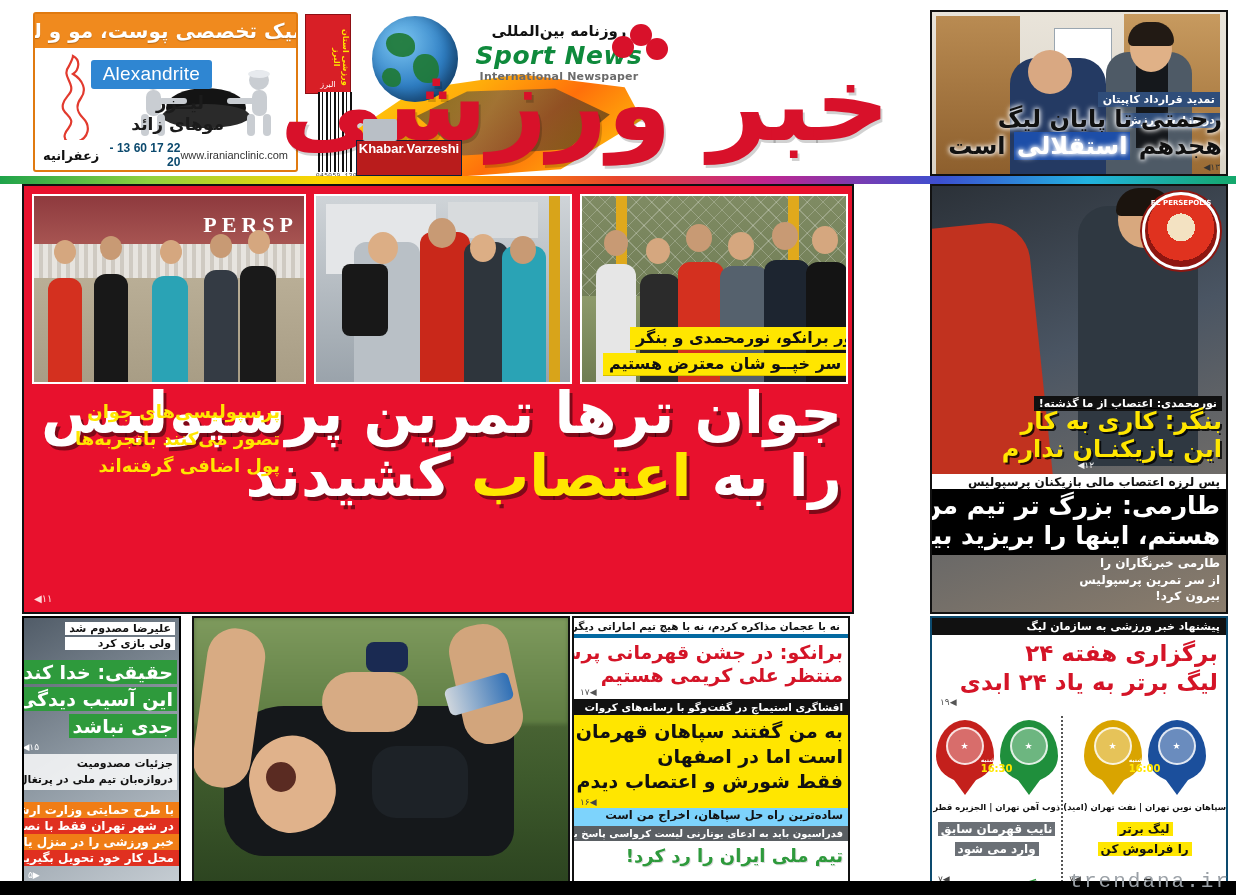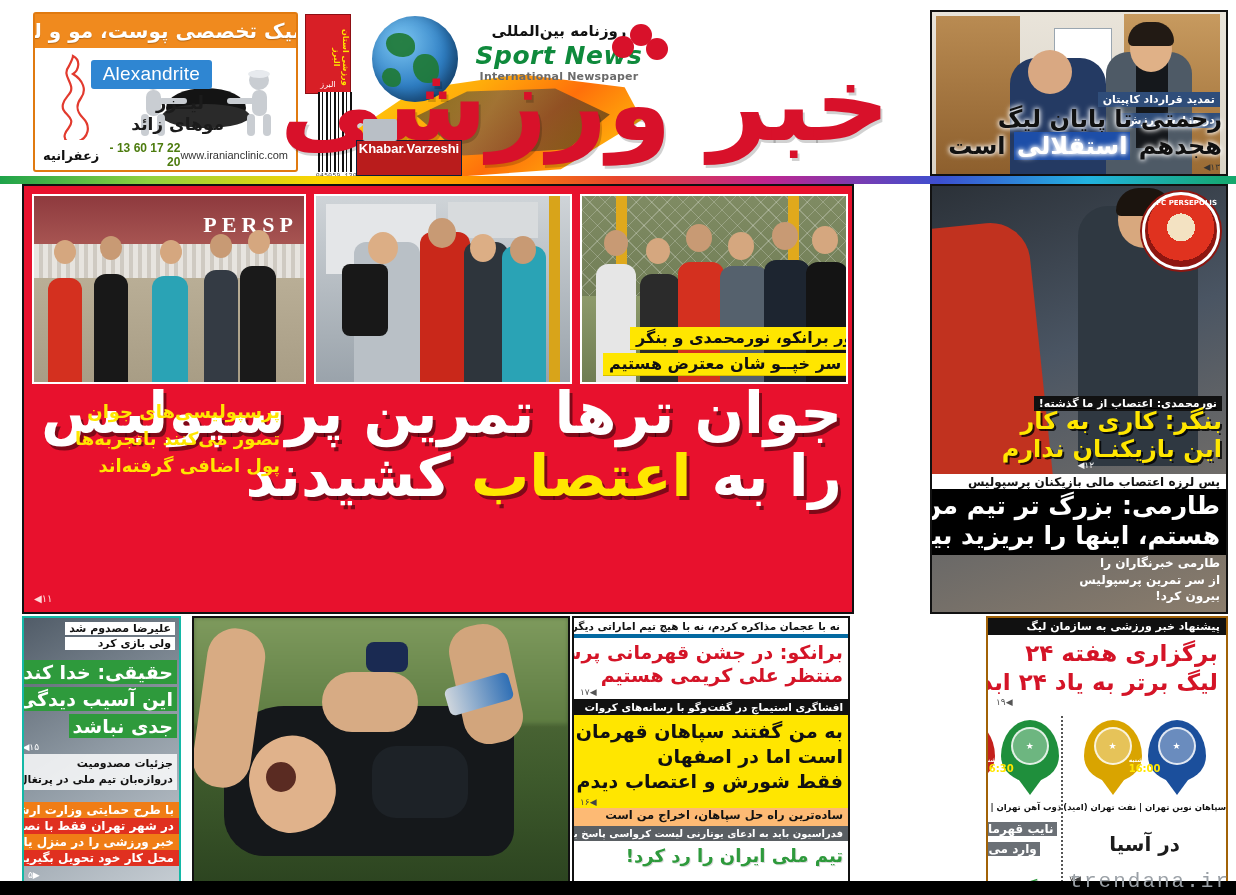--- a/index.html
+++ b/index.html
@@ -54,21 +54,21 @@
   .mast-ad .torso svg { width:100%; height:100%; }
   .mast-ad .movers {
     position:absolute; left:96px; top:16px; width:150px; height:78px;
   }
   .mast-ad .ad-foot {
     position:absolute; left:0; bottom:0; width:100%; height:30px;
     background:#ffffff; display:flex; align-items:center; justify-content:space-between;
     padding:0 8px;
   }
   .mast-ad .ad-web { font-size:11px; color:#333; font-family:"Liberation Sans",sans-serif; }
-  .mast-ad .ad-phone { font-size:12px; color:#4d7c0f; font-family:"Liberation Sans",sans-serif; font-weight:bold;}
+  .mast-ad .ad-phone { font-size:12px; color:#0c4a6e; font-family:"Liberation Sans",sans-serif; font-weight:bold;}
   .mast-ad .ad-area { font-size:13px; color:#111; font-weight:bold; direction:rtl;}
 
   .mast-flag {
     position:absolute; left:305px; top:14px; width:46px; height:80px;
     background:#d81f26; border:1px solid #8d0f14;
   }
   .mast-flag .fl-txt{
     position:absolute; inset:0; color:#ffe600; font-size:8px; font-weight:bold;
     writing-mode:vertical-rl; text-align:center; padding-top:6px; direction:rtl;
   }
@@ -247,21 +247,21 @@
   .rc-photo{ position:absolute; inset:0; background:linear-gradient(160deg,#2b3138 0%, #4a5563 40%, #8b7d6c 100%);}
   .rc-red{ position:absolute; left:-40px; top:40px; width:150px; height:300px; background:#c1321f; border-radius:40px; transform:rotate(-6deg);}
   .rc-person{ position:absolute; right:28px; top:20px; width:120px; height:260px; background:#2f3841; border-radius:30px 30px 0 0;}
   .rc-head{ position:absolute; right:56px; top:6px; width:52px; height:56px; border-radius:50%; background:#d8a87e;}
   .rc-hair{ position:absolute; right:54px; top:2px; width:56px; height:28px; border-radius:26px 26px 6px 6px; background:#1b140e;}
   .rc-logo{
     position:absolute; right:6px; top:6px; width:78px; height:78px; border-radius:50%;
     background: radial-gradient(circle at 50% 45%, #f3e2c2 0 26%, #e0321f 26% 62%, #8e1610 62% 100%);
     border:3px solid #fff; box-shadow:0 0 0 2px #8e1610;
   }
-  .rc-logo .rl-t{ position:absolute; left:0; top:4px; width:100%; text-align:right; color:#fff; font-size:7px; font-weight:bold; direction:ltr;}
+  .rc-logo .rl-t{ position:absolute; left:0; top:4px; width:100%; text-align:center; color:#fff; font-size:7px; font-weight:bold; direction:ltr;}
 
   .rc-k1{
     position:absolute; right:4px; top:206px; direction:rtl; text-align:right;text-decoration:underline;
   }
   .rc-k1 span{ background:#111; color:#fff; font-size:11px; padding:1px 5px; font-weight:bold; white-space:nowrap;}
   .rc-h1{
     position:absolute; right:4px; top:222px; direction:rtl; text-align:right;
     color:#ffe600; font-size:24px; font-weight:bold; line-height:1.16; white-space:nowrap;
     text-shadow: 2px 2px 0 rgba(0,0,0,.8);
   }
@@ -278,21 +278,21 @@
     padding:2px 6px 4px; white-space:nowrap;
   }
   .rc-note{
     position:absolute; right:6px; bottom:8px; width:180px; direction:rtl; text-align:right;
     color:#fff; font-size:12px; font-weight:bold; line-height:1.35;
   }
 
   
   .bl{
     position:absolute; left:22px; top:616px; width:159px; height:270px;
-    background:#3a4550; border:2px solid #14b8a6; overflow:hidden;
+    background:#3a4550; border:2px solid #000000; overflow:hidden;
   }
   .bl-photo{ position:absolute; inset:0; background:linear-gradient(150deg,#515c68 0%, #8f9aa4 50%, #c6cdd3 100%);}
   .bl-k{
     position:absolute; right:4px; top:4px; direction:rtl; text-align:right;
   }
   .bl-k span{ display:block; background:#ffffff; color:#111; font-size:11px; font-weight:bold; padding:0 4px; margin-bottom:2px; white-space:nowrap;}
   .bl-h{
     position:absolute; right:2px; top:42px; direction:rtl; text-align:right;
   }
   .bl-h div{ background:#2e9a3c; color:#ffffff; font-size:19px; font-weight:bold; padding:1px 4px; margin-bottom:3px; white-space:nowrap; display:inline-block;}
@@ -332,28 +332,28 @@
     position:absolute; left:572px; top:616px; width:278px; height:270px;
     background:#ffffff; border:2px solid #111; overflow:hidden;
   }
   .bt-k1{ background:#ffffff; color:#111; font-size:10.5px; font-weight:bold; direction:rtl; text-align:right; padding:2px 8px; white-space:nowrap; border-bottom:4px solid #0369a1;}
   .bt-h1{ direction:rtl; text-align:right; color:#d41427; font-size:19px; font-weight:bold; line-height:1.22; padding:3px 5px 0; white-space:nowrap;}
   .bt-pg1{ font-size:9px; color:#555; padding:0 0 2px 6px; direction:ltr; text-align:left;}
   .bt-k2{ background:#111; color:#fff; font-size:10.5px; font-weight:bold; direction:rtl; text-align:right; padding:2px 5px; white-space:nowrap;}
   .bt-h2{ background:#ffe600; color:#111; direction:rtl; text-align:right; font-size:19px; font-weight:bold; line-height:1.3; padding:4px 5px; }
   .bt-h2 div{ white-space:nowrap; }
   .bt-pg2{ background:#ffe600; font-size:9px; color:#444; padding:0 0 1px 6px; direction:ltr; text-align:left;}
-  .bt-sub2{ background:#fdba74; color:#111; font-size:11.5px; font-weight:bold; direction:rtl; text-align:right; padding:0 5px 4px; white-space:nowrap;}
+  .bt-sub2{ background:#7dd3fc; color:#111; font-size:11.5px; font-weight:bold; direction:rtl; text-align:right; padding:0 5px 4px; white-space:nowrap;}
   .bt-k3{ background:#5a5f63; color:#fff; font-size:10px; font-weight:bold; direction:rtl; text-align:right; padding:2px 5px; white-space:nowrap;}
   .bt-h3{ direction:rtl; text-align:right; color:#2e9a3c; font-size:18px; font-weight:bold; line-height:1.3; padding:3px 5px 0; white-space:nowrap; text-shadow: 1px 1px 0 rgba(0,0,0,.15);}
 
   
   .br{
-    position:absolute; right:8px; top:616px; width:242px; height:270px;
-    background:#ffffff; border:2px solid #a16207; overflow:hidden;
+    position:absolute; right:8px; top:616px; width:298px; height:270px;
+    background:#ffffff; border:2px solid #0c4a6e; overflow:hidden;
   }
   .br-k{ background:#111; color:#fff; font-size:11px; font-weight:bold; direction:rtl; text-align:right; padding:2px 6px; white-space:nowrap;}
   .br-h{ direction:rtl; text-align:right; color:#d41427; font-size:23px; font-weight:bold; line-height:1.25; padding:4px 8px 0; white-space:nowrap;}
   .br-pg{ font-size:9px; color:#555; padding:0 0 2px 8px; direction:ltr; text-align:left;}
 
   .matches{ position:absolute; left:0; top:98px; width:100%; height:170px; display:flex;}
   .match{ flex:1; position:relative; padding-top:4px;}
   .match + .match{ border-right:2px dotted #555;}
   .pins{ display:flex; justify-content:center; gap:6px;}
   .pin{
@@ -711,20 +711,24 @@
             </div>
           <div class="pin gold">
               <div class="crest">★</div>
             </div>
         </div>
         <div class="ptime" style="bottom:112px">
           <small>شنبه</small>
           <span>16:00</span>
         </div>
         <div class="mteams">سپاهان نوین تهران  |  نفت تهران (امید)</div>
+        <div class="mline">
+          <span class="hl">لیگ برتر</span><br>
+          <span class="hl">را فراموش کن</span>
+        </div>
         <div class="mbig dark">
           <div>در آسیا</div>
 
         </div>
         <div class="mpg">۷◀</div>
       </div>
 
       <div class="match">
         <div class="pins">
           <div class="pin green">

